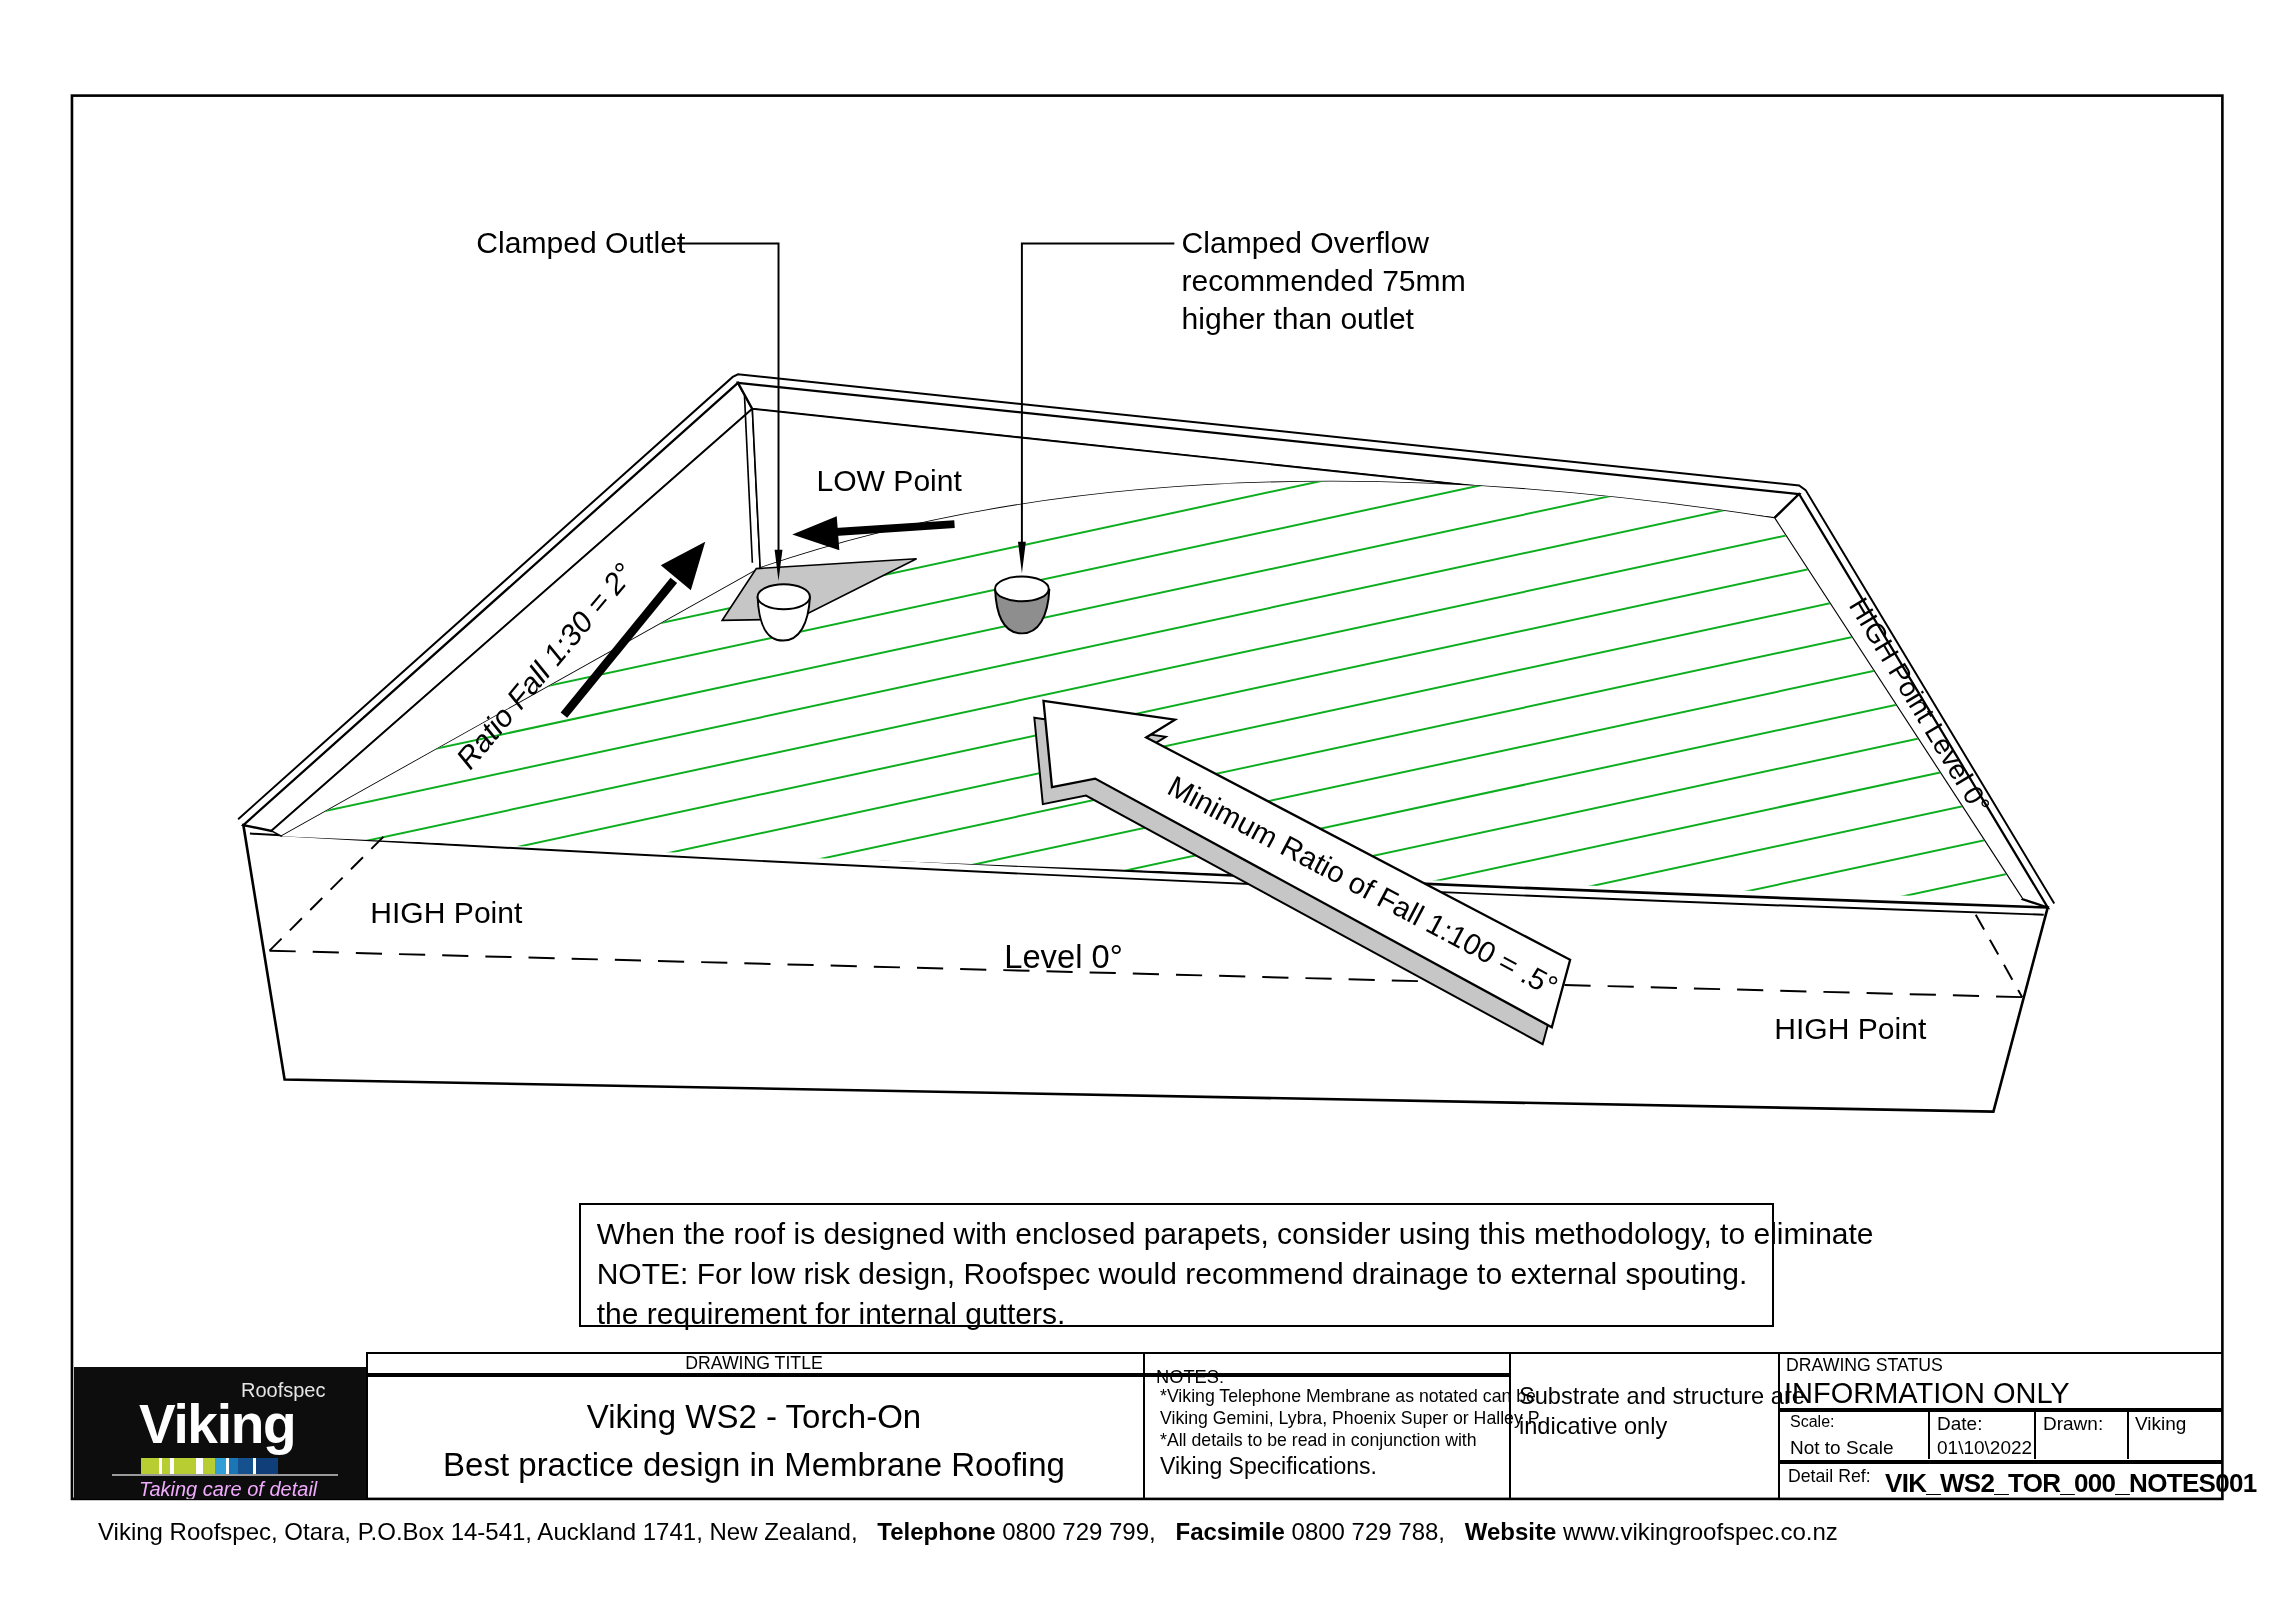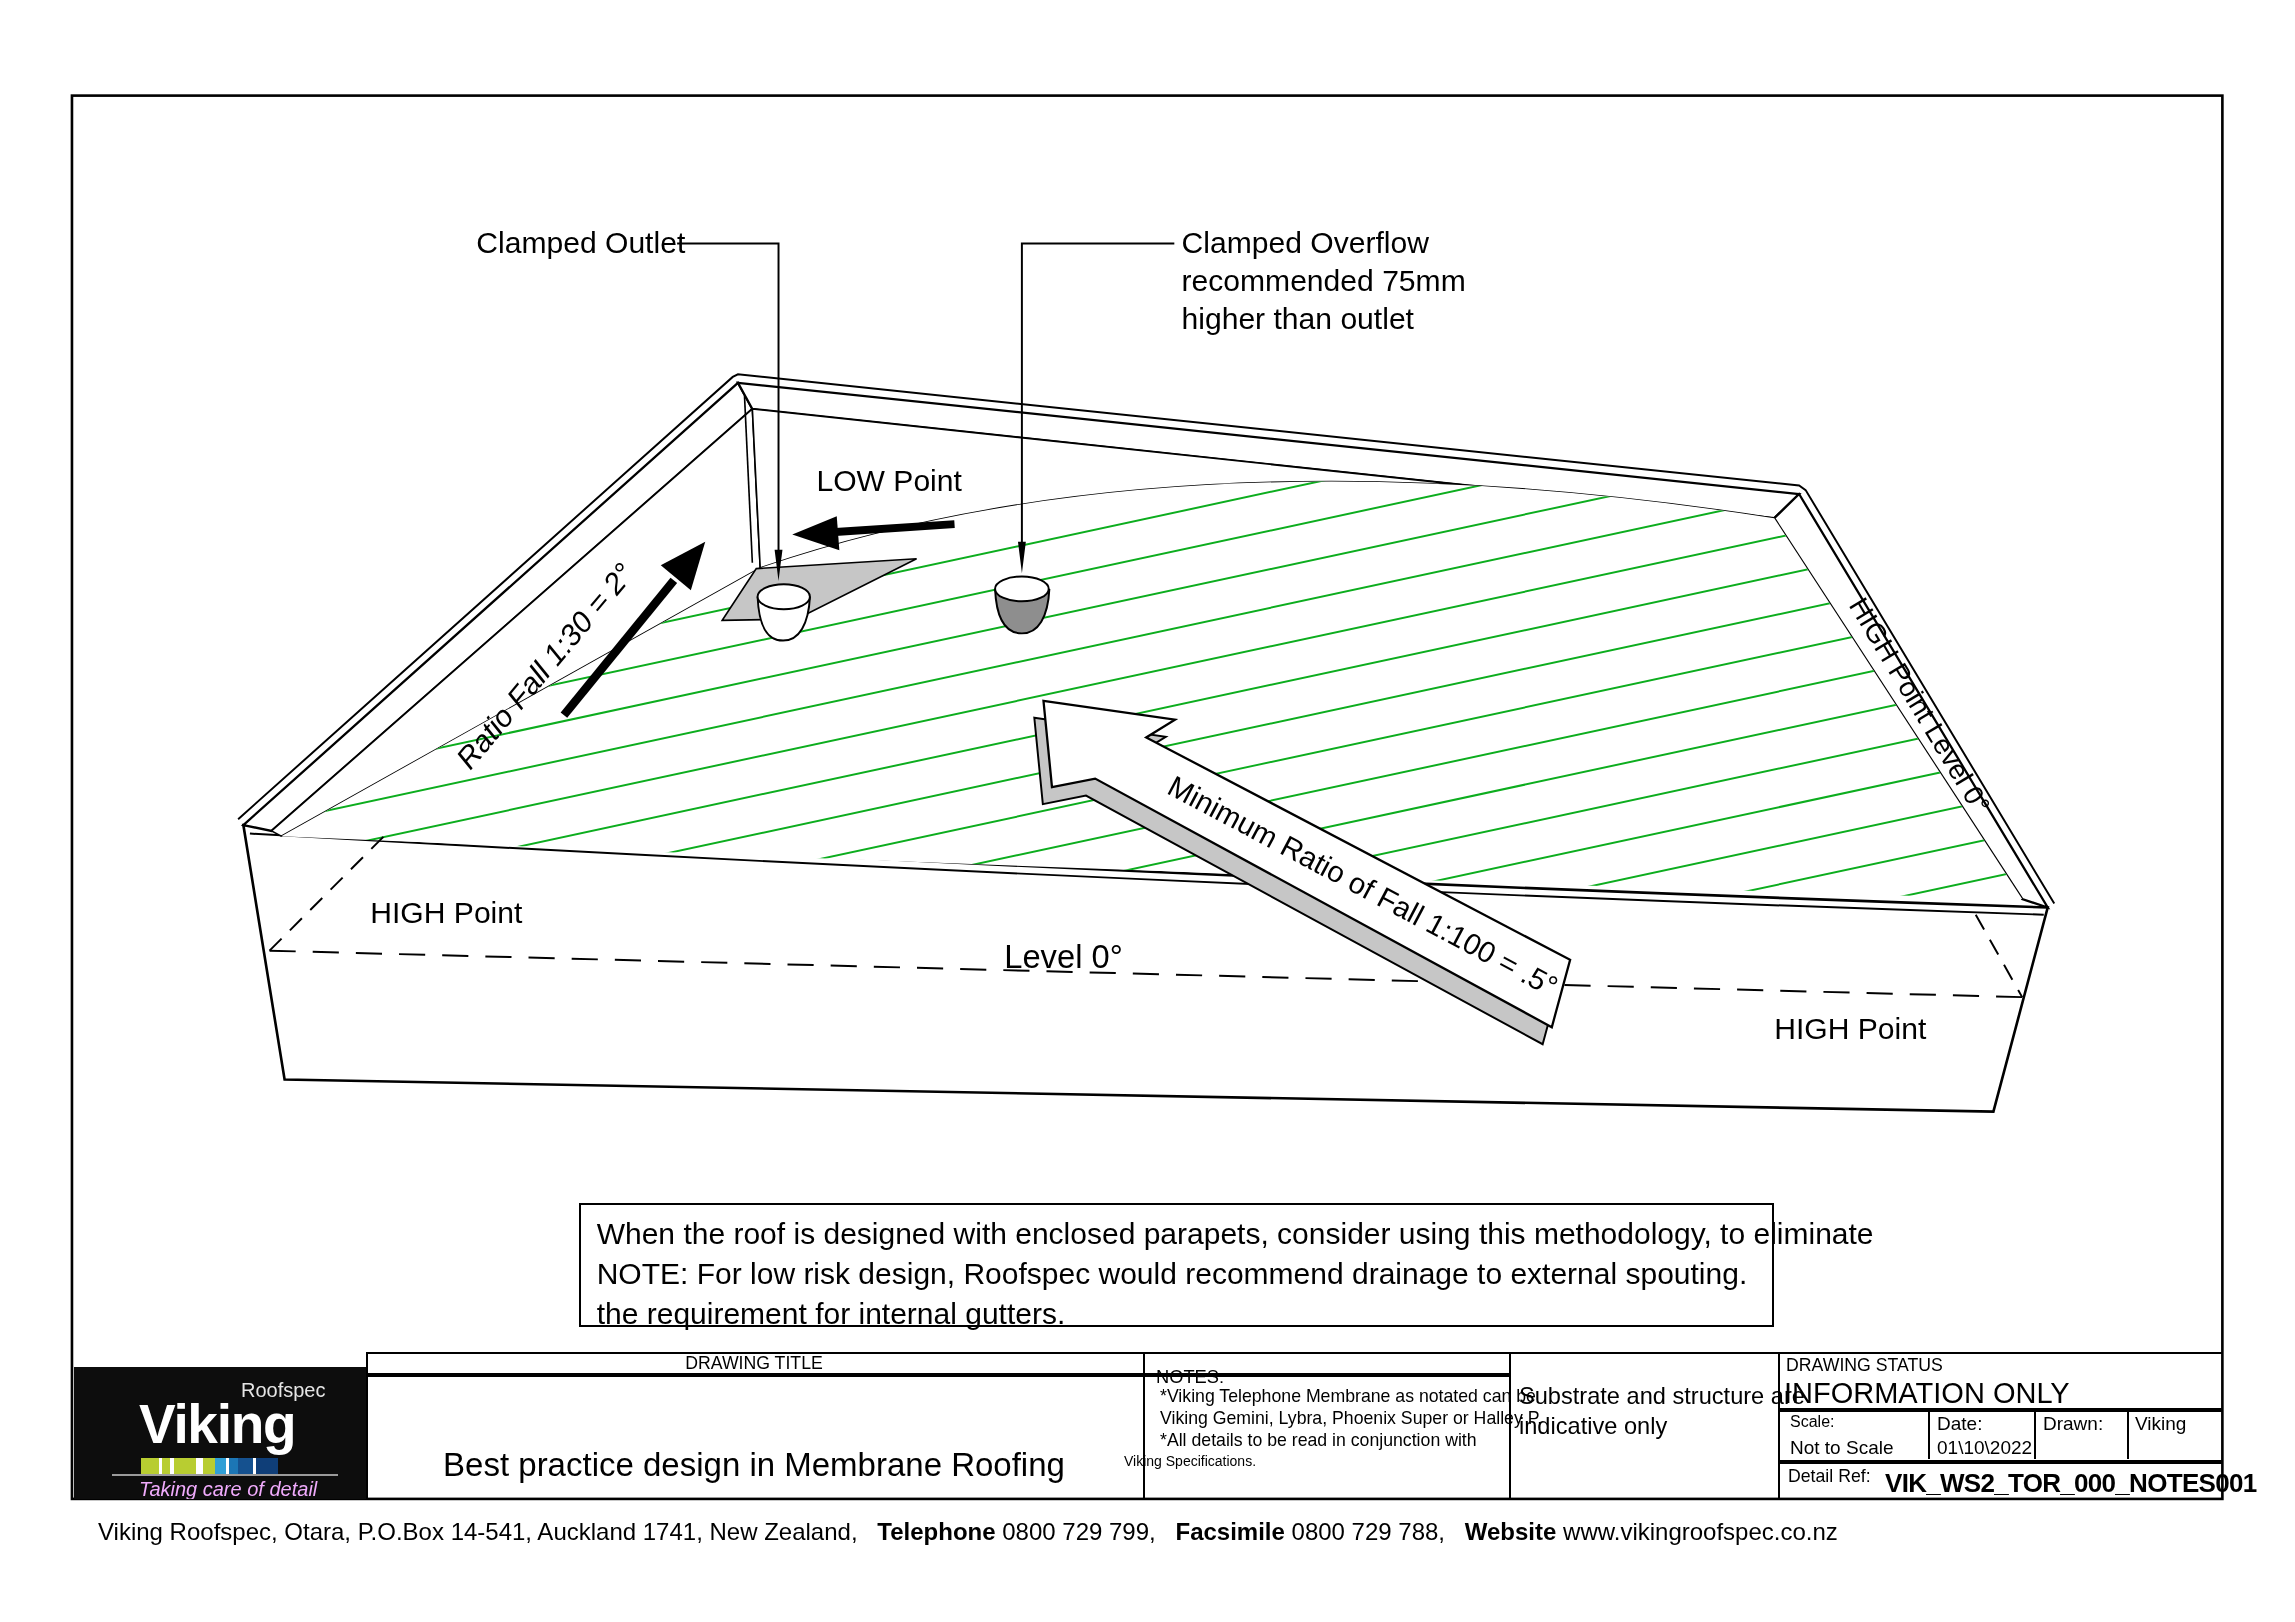--- a/index.html
+++ b/index.html
@@ -127,27 +127,28 @@
   <div class="vline" style="left:1509px;top:1352px;width:2px;height:147px;"></div>
   <div class="vline" style="left:1778px;top:1352px;width:2px;height:147px;"></div>
   <div class="hline" style="left:366px;top:1373px;width:1144px;height:3.9px;"></div>
   <div class="hline" style="left:1778px;top:1408px;width:445px;height:3.9px;"></div>
   <div class="hline" style="left:1778px;top:1460px;width:445px;height:3.9px;"></div>
   <div class="vline" style="left:1928px;top:1411px;width:2px;height:48px;"></div>
   <div class="vline" style="left:2034px;top:1411px;width:2px;height:48px;"></div>
   <div class="vline" style="left:2127px;top:1411px;width:2px;height:48px;"></div>
 
   <div class="tb-text center" style="left:366px;top:1353px;width:776px;font-size:17.7px;">DRAWING TITLE</div>
+  <div class="tb-text center" style="left:366px;top:1398px;width:776px;font-size:33px;">Viking WS2 - Torch-On</div>
   <div class="tb-text center" style="left:366px;top:1446px;width:776px;font-size:33px;">Best practice design in Membrane Roofing</div>
 
   <div class="tb-text" style="left:1156px;top:1353px;font-size:18.3px;margin-top:13px;">NOTES:</div>
   <div class="tb-text" style="left:1160px;top:1386px;font-size:17.7px;">*Viking Telephone Membrane as notated can be</div>
   <div class="tb-text" style="left:1160px;top:1408px;font-size:17.7px;">Viking Gemini, Lybra, Phoenix Super or Halley P.</div>
   <div class="tb-text" style="left:1160px;top:1430px;font-size:17.7px;">*All details to be read in conjunction with</div>
-  <div class="tb-text" style="left:1124px;top:1453px;font-size:14px;">Viking Specifications.</div>
+  <div class="tb-text" style="left:1160px;top:1453px;font-size:23px;">Viking Specifications.</div>
 
   <div class="tb-text" style="left:1519px;top:1383px;font-size:23.6px;">Substrate and structure are</div>
   <div class="tb-text" style="left:1519px;top:1413px;font-size:23.6px;">indicative only</div>
 
   <div class="tb-text" style="left:1786px;top:1355px;font-size:17.7px;">DRAWING STATUS</div>
   <div class="tb-text" style="left:1784px;top:1377px;font-size:29px;">INFORMATION ONLY</div>
 
   <div class="tb-text" style="left:1790px;top:1413px;font-size:16px;">Scale:</div>
   <div class="tb-text" style="left:1790px;top:1437px;font-size:19px;text-align:right;">Not to Scale</div>
   <div class="tb-text" style="left:1937px;top:1413px;font-size:19px;">Date:</div>

